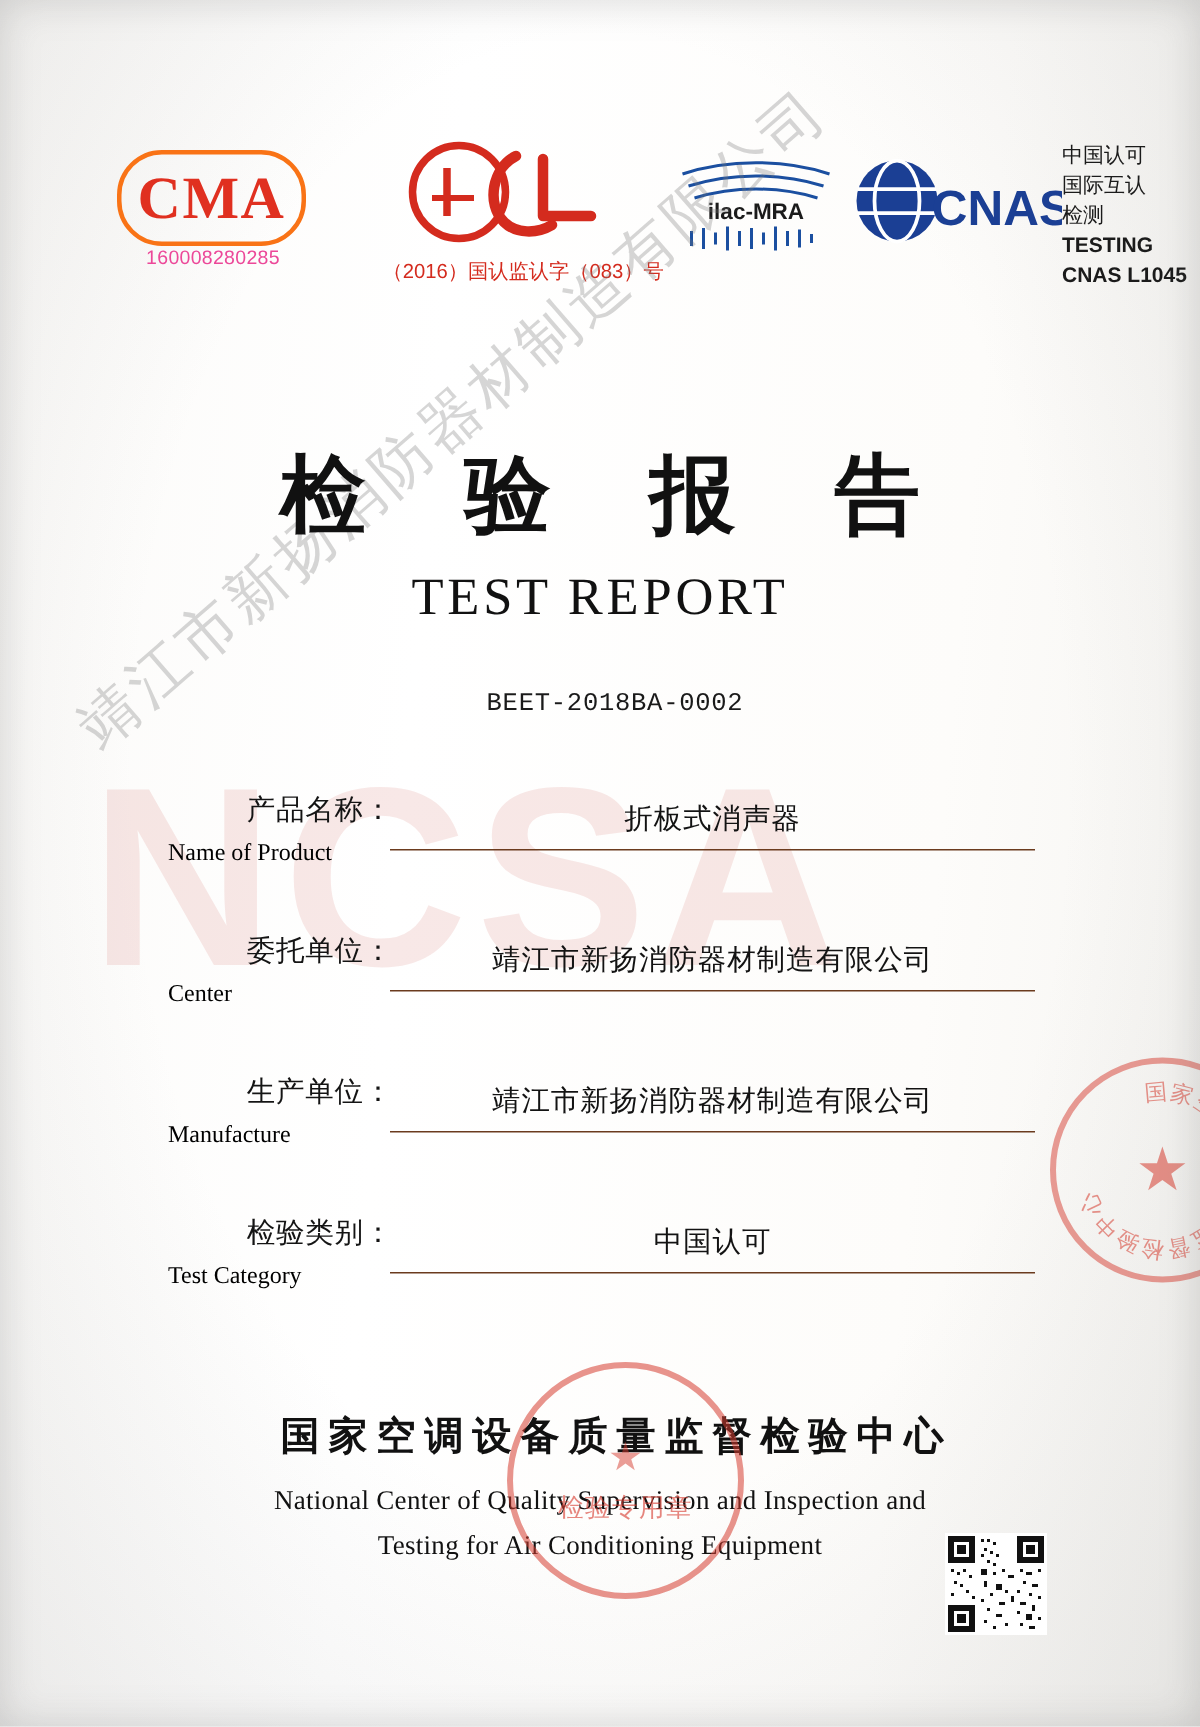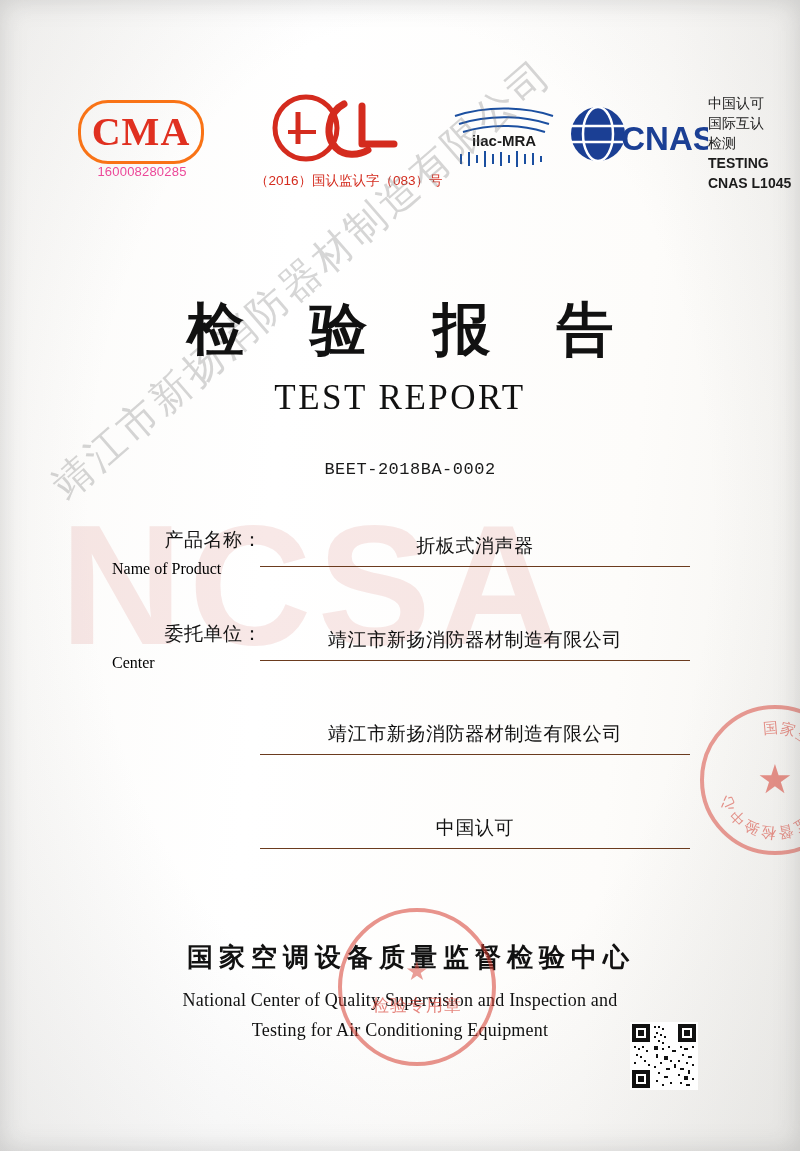--- a/index.html
+++ b/index.html
@@ -454,24 +454,32 @@
 
     <div class="field-row">
       <div class="field-labels">
         <div class="label-cn">委托单位：</div>
         <div class="label-en">Center</div>
       </div>
       <div class="field-value">靖江市新扬消防器材制造有限公司</div>
     </div>
 
     <div class="field-row">
+      <div class="field-labels">
+        <div class="label-cn">生产单位：</div>
+        <div class="label-en">Manufacture</div>
+      </div>
       <div class="field-value">靖江市新扬消防器材制造有限公司</div>
     </div>
 
     <div class="field-row">
+      <div class="field-labels">
+        <div class="label-cn">检验类别：</div>
+        <div class="label-en">Test Category</div>
+      </div>
       <div class="field-value">中国认可</div>
     </div>
   </div>
 
   <div class="org-cn">国家空调设备质量监督检验中心</div>
   <div class="org-en1">National Center of Quality Supervision and Inspection and</div>
   <div class="org-en2">Testing for Air Conditioning Equipment</div>
 
   <div class="stamp-right">
     <div class="star">★</div>

